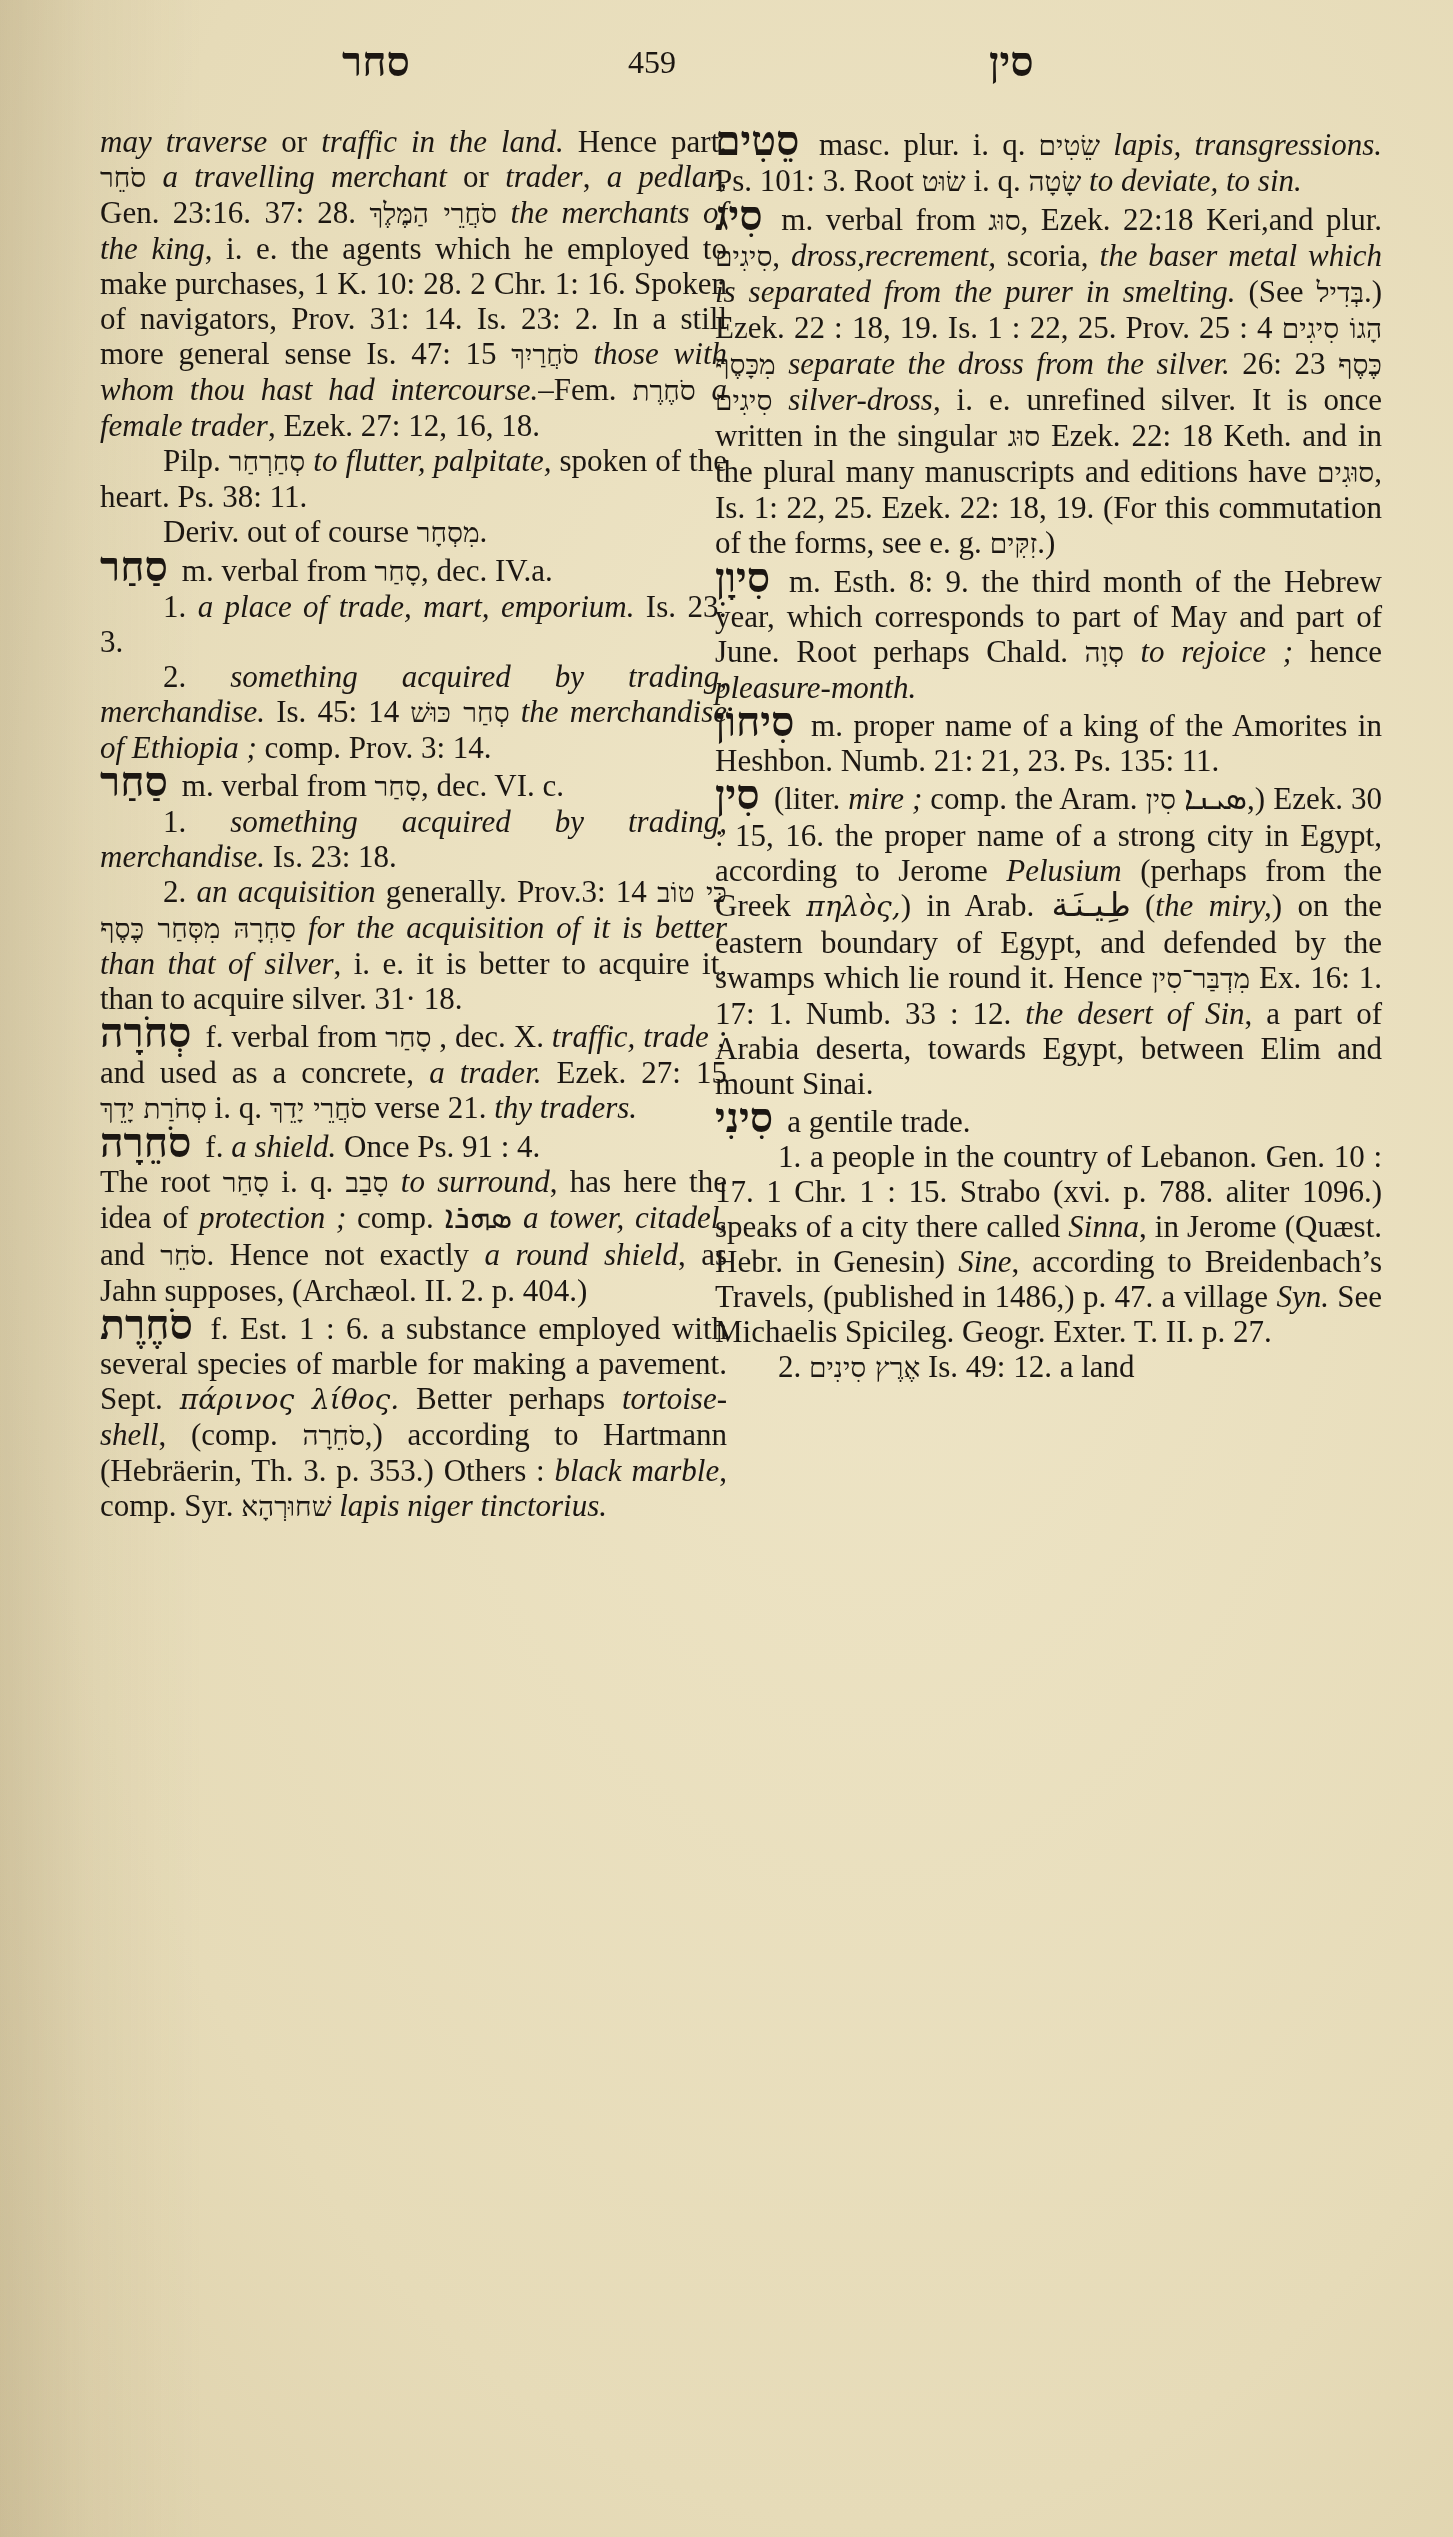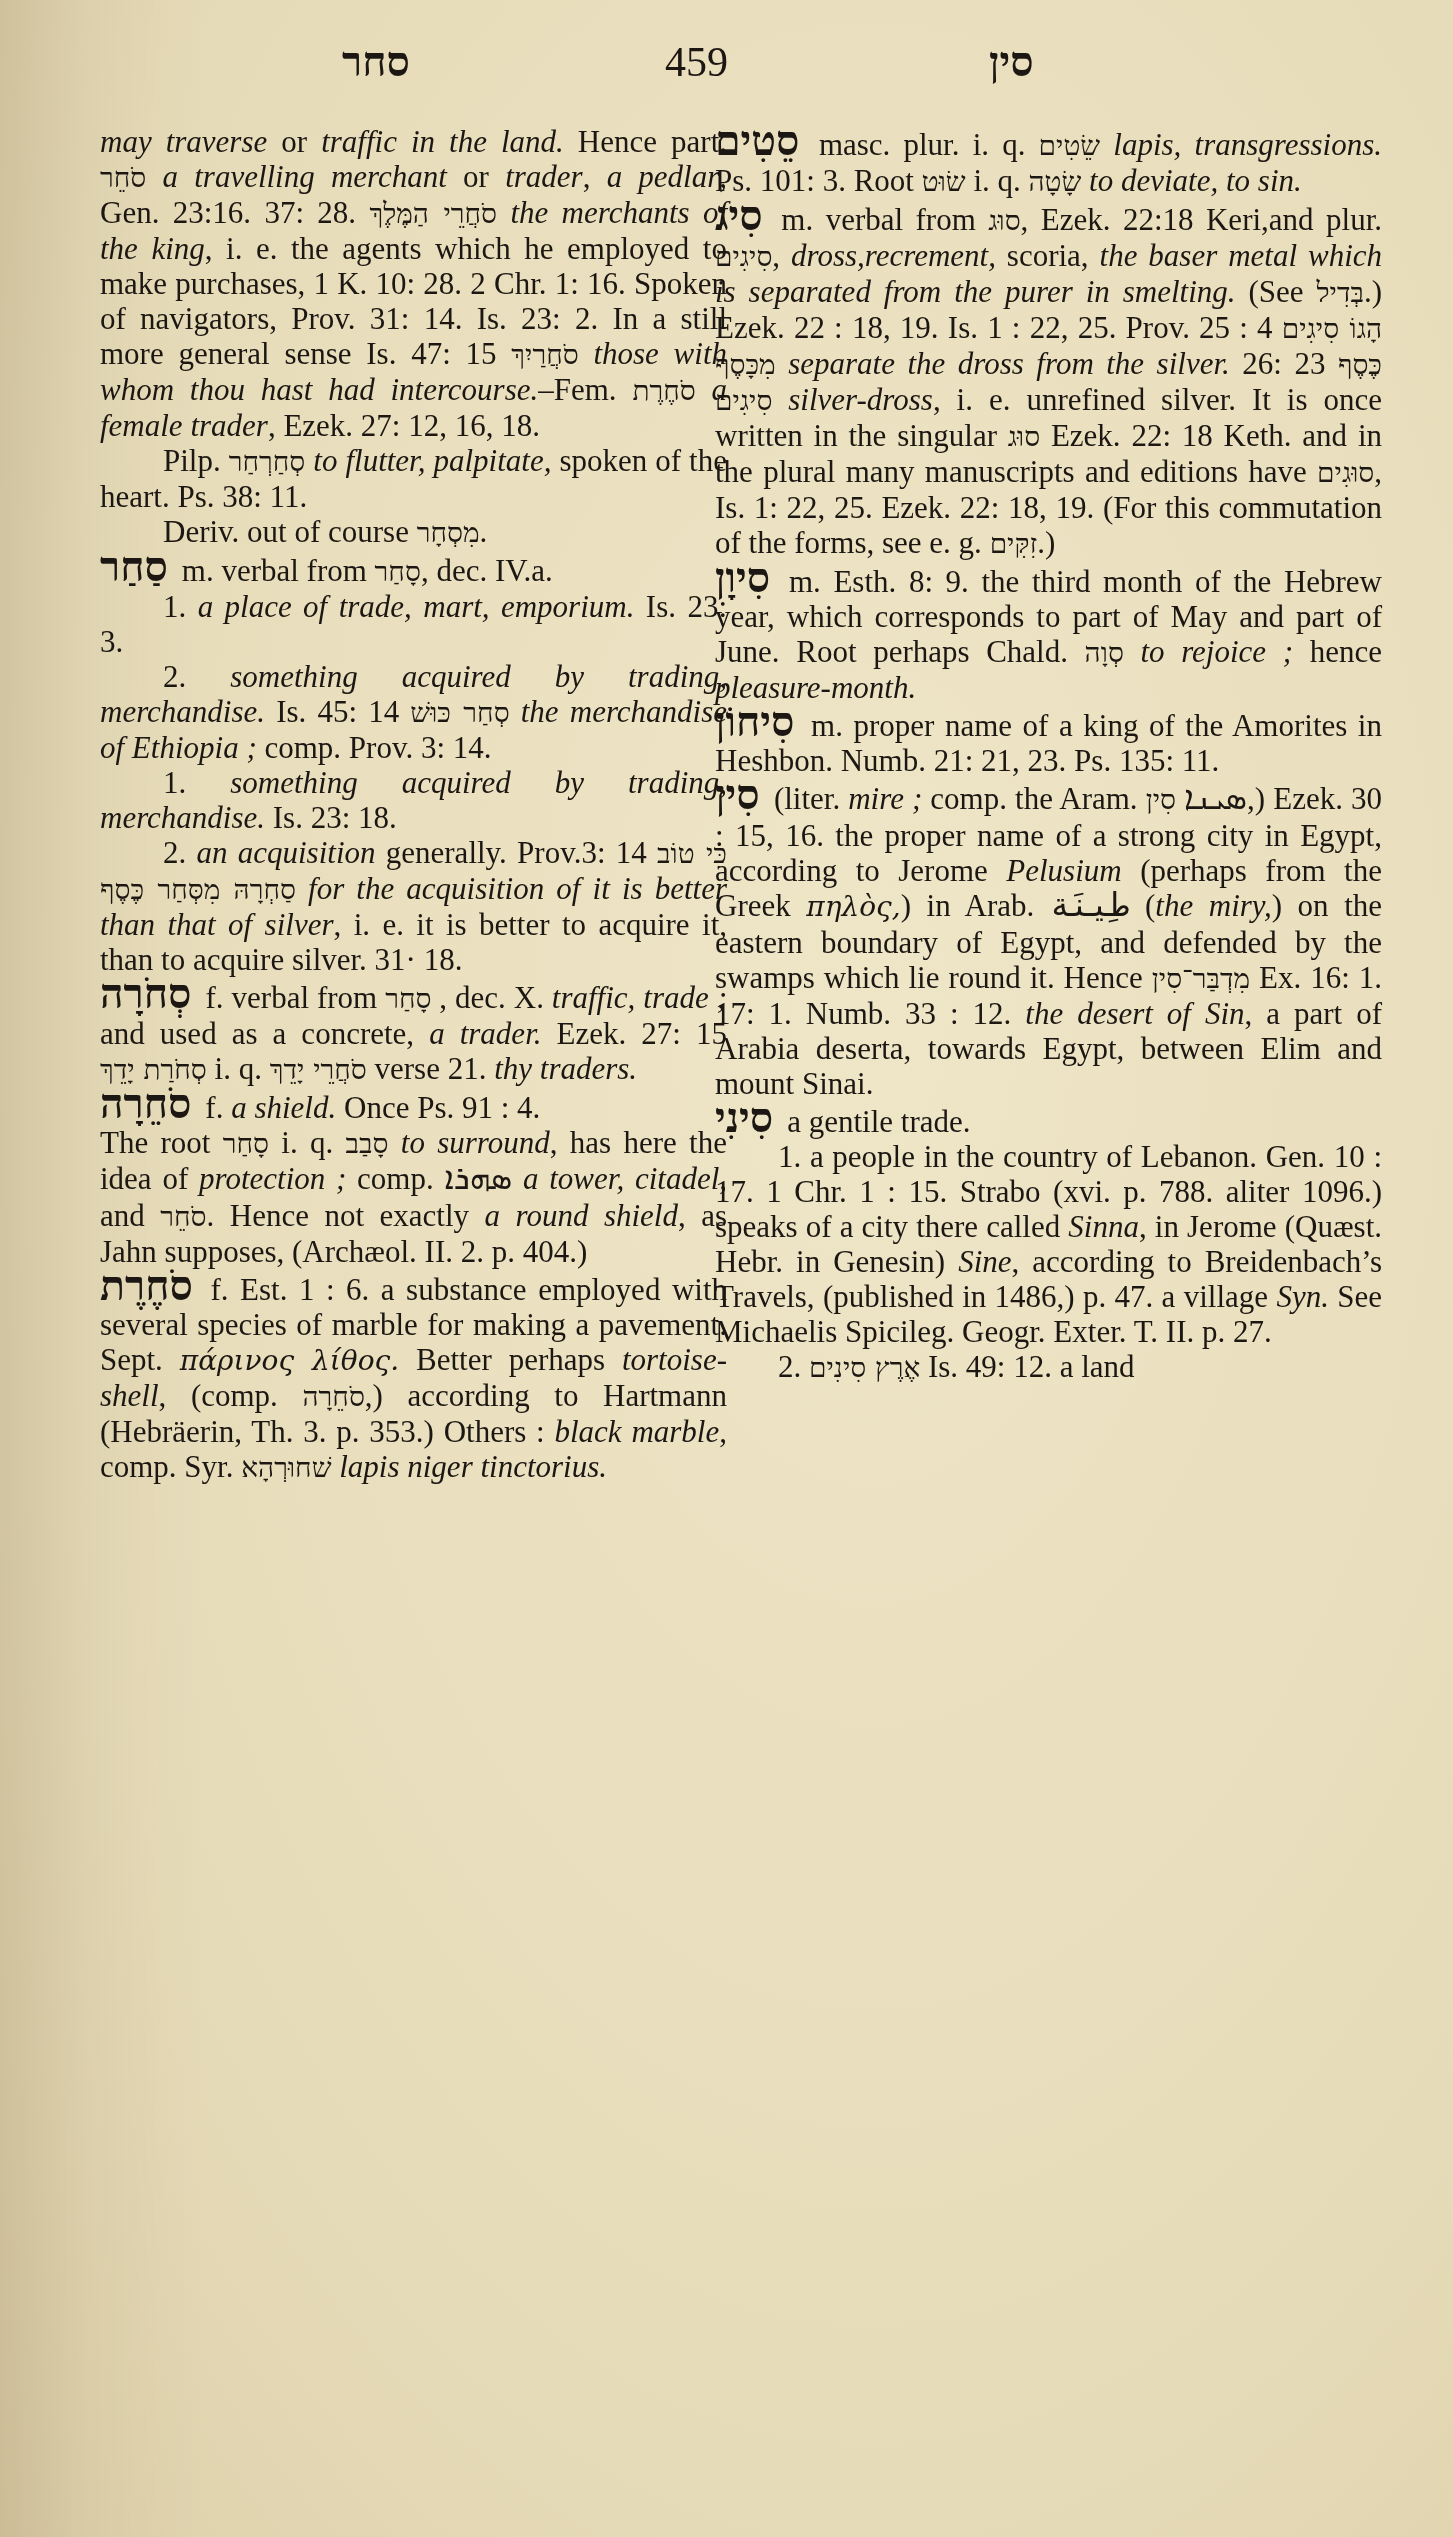--- a/index.html
+++ b/index.html
@@ -14,21 +14,21 @@
     position: relative;
   }
   .page-header {
     position: absolute; top: 37px; left: 0; width: 1448px; height: 51px; text-decoration: underline;
   }
   .hdr {
     position: absolute; top: 0; font-size: 41px; line-height: 51px;
     font-family: "DejaVu Serif", serif; font-weight: bold;
   }
   .hdr-left { left: 342px; direction: rtl; }
-  .hdr-center { left: 665px; font-weight: normal; font-family: "Liberation Serif", serif; font-size: 42px; }
+  .hdr-center { left: 628px; font-weight: normal; font-family: "Liberation Serif", serif; font-size: 32px; }
   .hdr-right { left: 989px; direction: rtl; }
 
   .column {
     position: absolute; top: 124px;
     font-family: "Liberation Serif", serif;
     font-size: 31px; line-height: 35px;
     text-align: justify;
   }
   .col-left { left: 100px; width: 627px; }
   .col-right { left: 715px; width: 667px; }
@@ -63,20 +63,21 @@
     <p class="indent"><span>Deriv. out of course </span><span class="heb">מִסְחָר</span><span>.</span></p>
   </div>
 
   <div class="entry">
     <p><span class="lemma">סַחַר</span><span> m. verbal from </span><span class="heb">סָחַר</span><span>, dec. IV.a.</span></p>
     <p class="indent"><span>1. </span><i>a place of trade, mart, emporium.</i><span> Is. 23: 3.</span></p>
     <p class="indent"><span>2. </span><i>something acquired by trading, merchandise.</i><span> Is. 45: 14 </span><span class="heb">סְחַר כּוּשׁ</span><span> </span><i>the merchandise of Ethiopia ;</i><span> comp. Prov. 3: 14.</span></p>
   </div>
 
   <div class="entry">
+    <p><span class="lemma">סַחַר</span><span> m. verbal from </span><span class="heb">סָחַר</span><span>, dec. VI. c.</span></p>
     <p class="indent"><span>1. </span><i>something acquired by trading, merchandise.</i><span> Is. 23: 18.</span></p>
     <p class="indent"><span>2. </span><i>an acquisition</i><span> generally. Prov.3: 14 </span><span class="heb">כִּי טוֹב סַחְרָהּ מִסְּחַר כֶּסֶף</span><span> </span><i>for the acquisition of it is better than that of silver</i><span>, i. e. it is better to acquire it, than to acquire silver. 31· 18.</span></p>
   </div>
 
   <div class="entry">
     <p><span class="lemma">סְחֹרָה</span><span> f. verbal from </span><span class="heb">סָחַר</span><span> , dec. X. </span><i>traffic, trade ;</i><span> and used as a concrete, </span><i>a trader.</i><span> Ezek. 27: 15 </span><span class="heb">סְחֹרַת יָדֵךְ</span><span> i. q. </span><span class="heb">סֹחֲרֵי יָדֵךְ</span><span> verse 21. </span><i>thy traders.</i></p>
   </div>
 
   <div class="entry">
     <p><span class="lemma">סֹחֵרָה</span><span> f. </span><i>a shield.</i><span> Once Ps. 91 : 4.</span></p>

